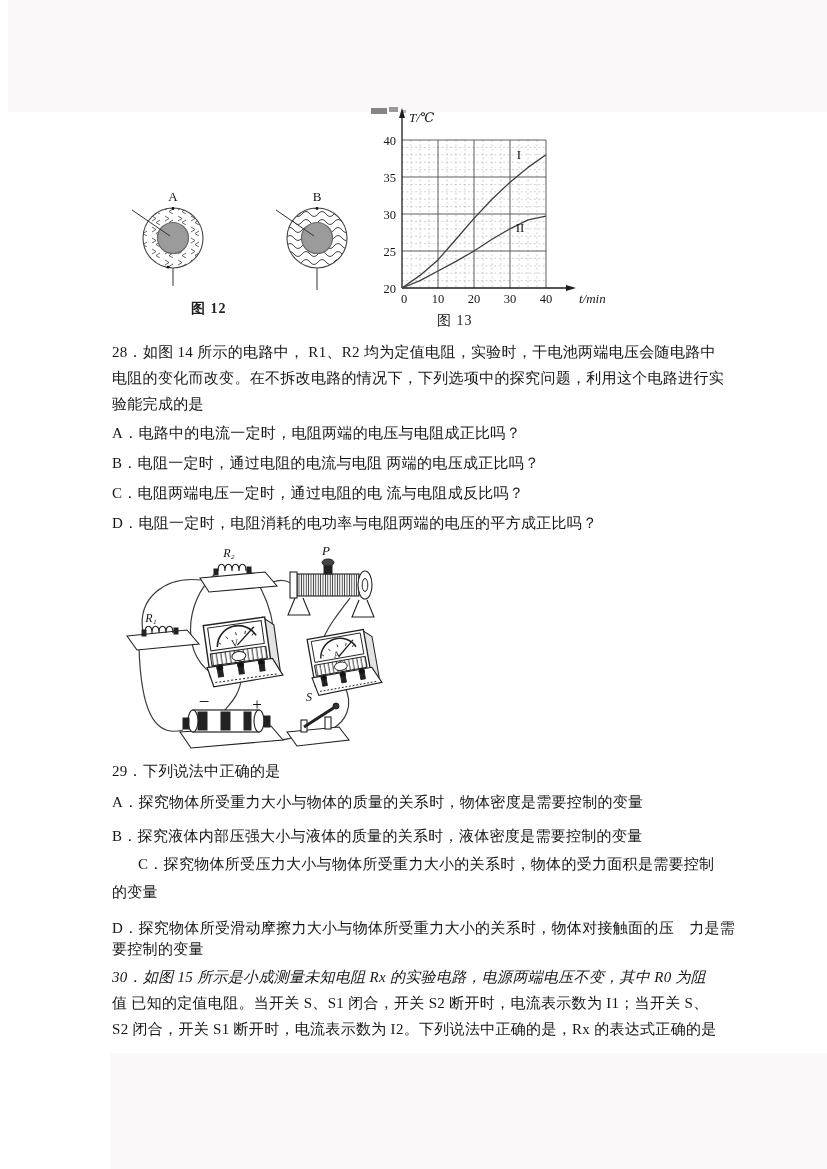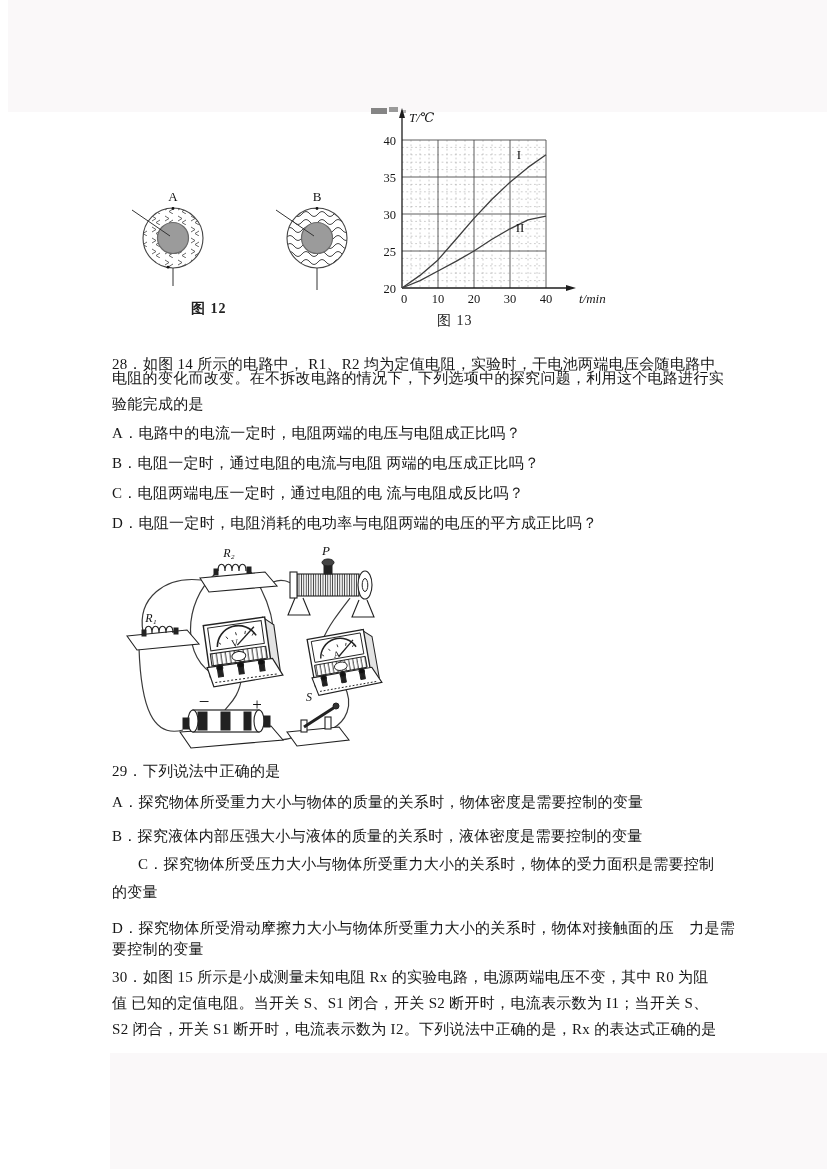--- a/index.html
+++ b/index.html
@@ -114,21 +114,21 @@
     <text x="183" y="203" text-anchor="middle" font-size="12.5" fill="#161616">40</text>
     <text x="46" y="22" font-size="13" font-style="italic" fill="#161616">T/℃</text>
     <text x="216" y="203" font-size="13" font-style="italic" fill="#161616">t/min</text>
     <polyline points="39.0,188.0 57.0,175.4 75.0,159.9 93.0,139.2 111.0,118.4 129.0,99.2 147.0,82.2 165.0,67.4 183.0,54.8" fill="none" stroke="#3d3d3d" stroke-width="1.3" stroke-linejoin="round"></polyline>
     <text x="156" y="59.24000000000001" font-size="13" text-anchor="middle" fill="#161616">I</text>
     <polyline points="39.0,188.0 57.0,180.6 75.0,171.0 93.0,161.4 111.0,151.0 129.0,139.2 147.0,128.8 165.0,119.9 183.0,116.2" fill="none" stroke="#3d3d3d" stroke-width="1.3" stroke-linejoin="round"></polyline>
     <text x="157.07999999999998" y="131.76" font-size="13" text-anchor="middle" fill="#161616">II</text>
   </svg>
 <div class="caption" style="left:437px;top:312px;">图 13</div>
 
-<div class="txtline" style="top:342px;margin-top:12px;">28．如图 14 所示的电路中， R1、R2 均为定值电阻，实验时，干电池两端电压会随电路中</div>
+<div class="txtline" style="top:342px;">28．如图 14 所示的电路中， R1、R2 均为定值电阻，实验时，干电池两端电压会随电路中</div>
 <div class="txtline" style="top:368px;">电阻的变化而改变。在不拆改电路的情况下，下列选项中的探究问题，利用这个电路进行实</div>
 <div class="txtline" style="top:394px;text-align:center;">验能完成的是</div>
 <div class="txtline" style="top:423px;">A．电路中的电流一定时，电阻两端的电压与电阻成正比吗？</div>
 <div class="txtline" style="top:453px;">B．电阻一定时，通过电阻的电流与电阻 两端的电压成正比吗？</div>
 <div class="txtline" style="top:483px;">C．电阻两端电压一定时，通过电阻的电 流与电阻成反比吗？</div>
 <div class="txtline" style="top:513px;">D．电阻一定时，电阻消耗的电功率与电阻两端的电压的平方成正比吗？</div>
 
 <svg style="left:125px;top:540px;" width="300" height="215" viewBox="0 0 300 215">
   <defs>
     <pattern id="winding" width="2.4" height="24" patternUnits="userSpaceOnUse">
@@ -243,15 +243,15 @@
 </svg>
 
 <div class="txtline" style="top:761px;">29．下列说法中正确的是</div>
 <div class="txtline" style="top:792px;">A．探究物体所受重力大小与物体的质量的关系时，物体密度是需要控制的变量</div>
 <div class="txtline" style="top:826px;">B．探究液体内部压强大小与液体的质量的关系时，液体密度是需要控制的变量</div>
 <div class="txtline" style="top:854px;margin-left:26px;">C．探究物体所受压力大小与物体所受重力大小的关系时，物体的受力面积是需要控制</div>
 <div class="txtline" style="top:882px;">的变量</div>
 <div class="txtline" style="top:918px;">D．探究物体所受滑动摩擦力大小与物体所受重力大小的关系时，物体对接触面的压　力是需</div>
 <div class="txtline" style="top:939px;">要控制的变量</div>
 
-<div class="txtline" style="top:967px;">30．如图 15 所示是小成测量未知电阻 Rx 的实验电路，电源两端电压不变，其中 R0 为阻</div>
+<div class="txtline" style="top:967px;font-style:italic;">30．如图 15 所示是小成测量未知电阻 Rx 的实验电路，电源两端电压不变，其中 R0 为阻</div>
 <div class="txtline" style="top:993px;">值 已知的定值电阻。当开关 S、S1 闭合，开关 S2 断开时，电流表示数为 I1；当开关 S、</div>
 <div class="txtline" style="top:1019px;">S2 闭合，开关 S1 断开时，电流表示数为 I2。下列说法中正确的是，Rx 的表达式正确的是</div>
 
 </body></html>

